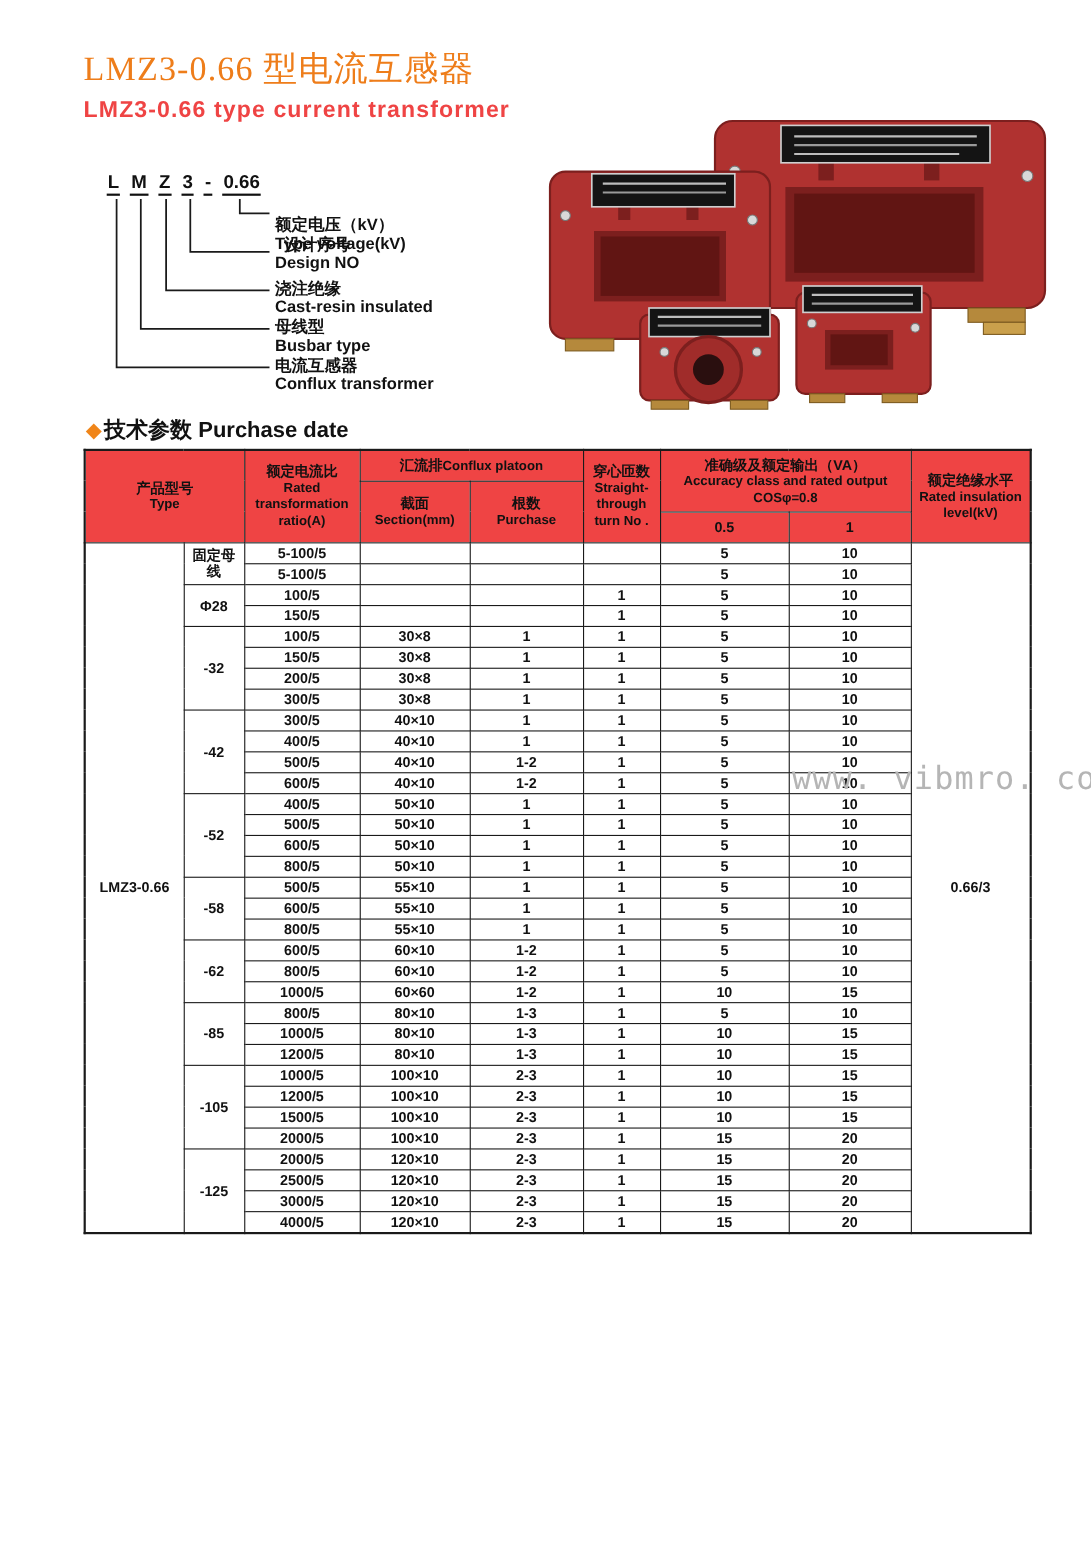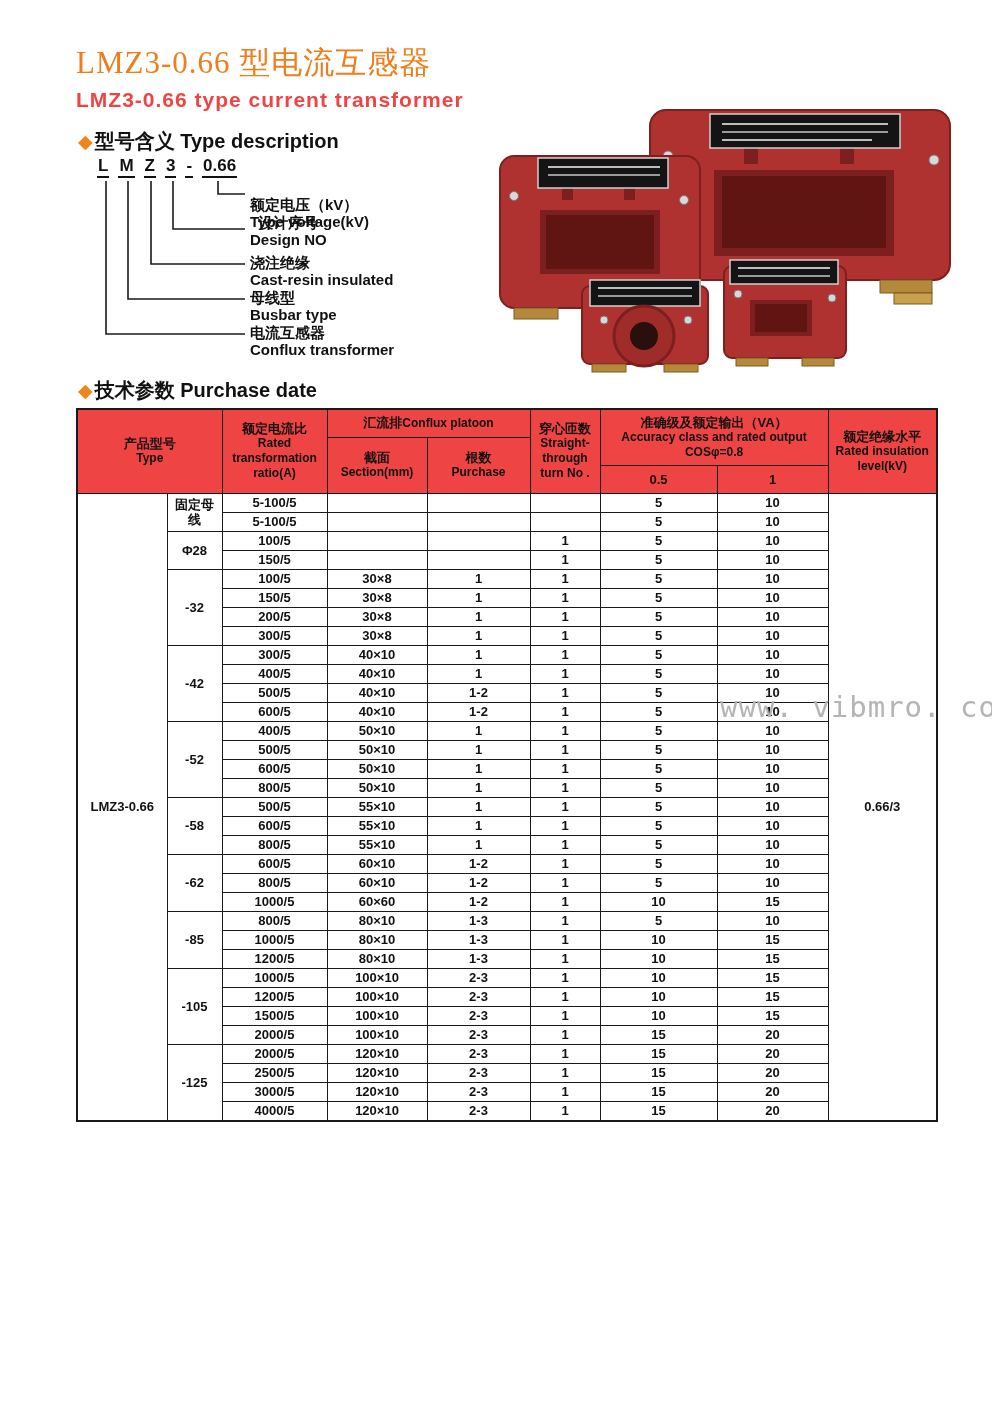--- a/index.html
+++ b/index.html
@@ -40,24 +40,20 @@
     font-size:29px;color:#b5b5b5;letter-spacing:1px;white-space:nowrap;}
 </style>
 </head>
 <body>
 
 <div class="page">
 
   <div class="title-cn">LMZ3-0.66 型电流互感器</div>
   <div class="title-en">LMZ3-0.66  type  current  transformer</div>
 
-  <div class="section-heading sec1">
-    <span class="diamond">◆</span><span>型号含义</span>
-    <span class="en">Type description</span>
-  </div>
 
   <div class="diagram">
     <svg class="lines" width="410" height="220">
       <g fill="none" stroke="#1a1a1a" stroke-width="1.6">
         <polyline points="123,25 123,38 150,38"></polyline>
         <polyline points="78,25 78,73 150,73"></polyline>
         <polyline points="56,25 56,108 150,108"></polyline>
         <polyline points="33,25 33,143 150,143"></polyline>
         <polyline points="11,25 11,178 150,178"></polyline>
       </g>

